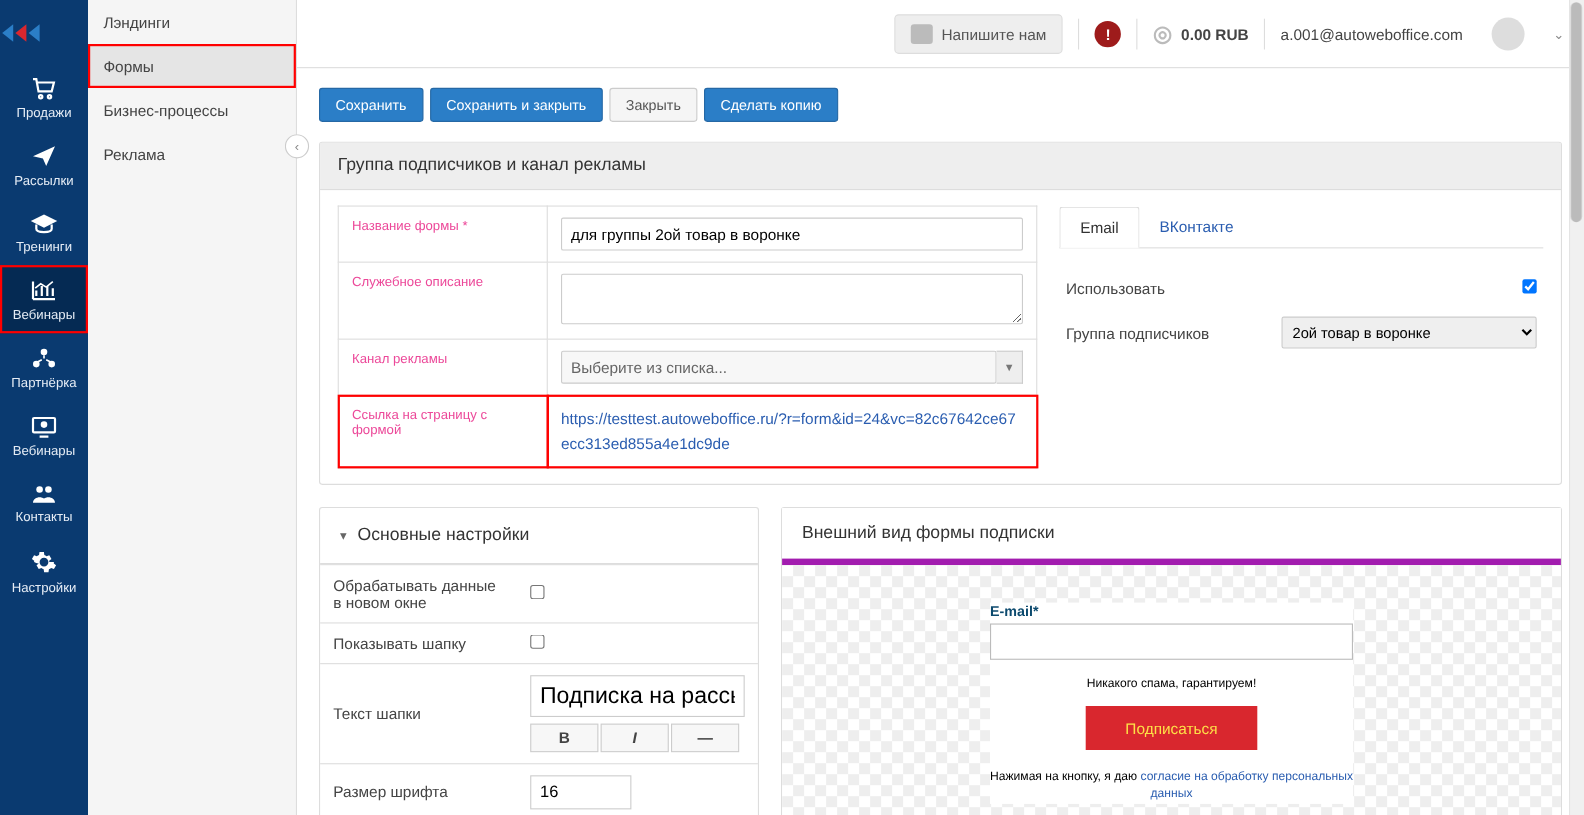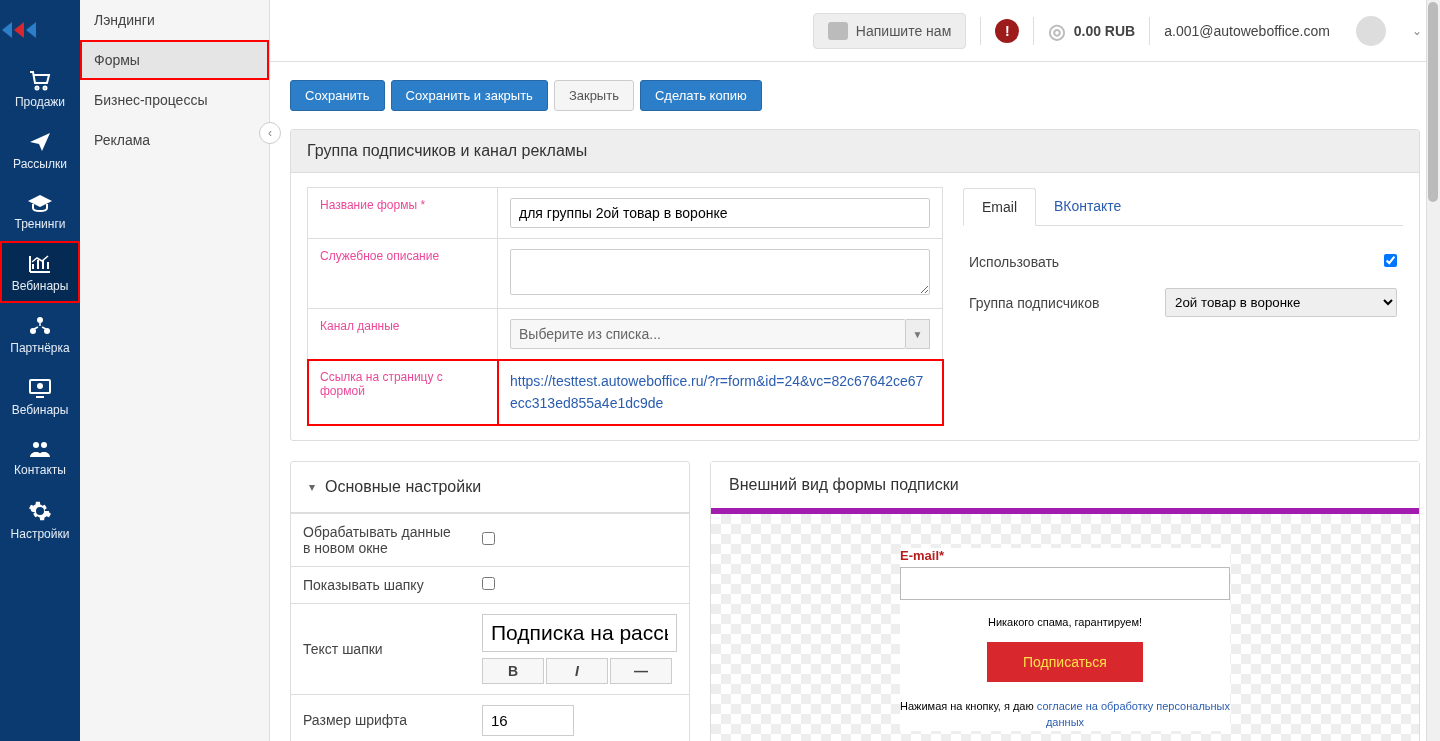--- a/index.html
+++ b/index.html
@@ -90,21 +90,21 @@
 .fmt-input { width: 195px; padding: 6px 8px; border: 1px solid #ccc; font-size:21px;}
 .fmt-btns { display:flex; gap:2px;}
 .fmt-btn { width: 62px; height: 26px; border:1px solid #ccc; background:#f7f7f7; display:flex;align-items:center;justify-content:center; cursor:pointer; font-weight:bold;}
 .num-input { width: 92px; }
 
 
 .preview-panel { flex: 1; border: 1px solid #ddd; border-radius: 3px; }
 .preview-head { padding: 14px 18px; font-size: 16px; border-bottom: 6px solid #a21caf; background:#fff;}
 .preview-body { background-image: repeating-conic-gradient(#eee 0% 25%, #fff 0% 50%); background-size: 20px 20px; padding: 34px 18px; min-height: 270px; display:flex; justify-content:center; align-items:flex-start;}
 .form-preview { width: 330px; background: #fff; padding: 0; text-align:center; }
-.fp-label { text-align:left; font-size:13px; font-weight:bold; color:#b91c1c; margin-bottom:4px;}
+.fp-label { text-align:left; font-size:13px; font-weight:bold; color:#0c4a6e; margin-bottom:4px;}
 .fp-input { width:100%; padding:8px; border:1px solid #bbb; margin-bottom:16px;}
 .fp-note { font-size:11px; color:#000; margin-bottom:14px;}
 .fp-btn { background:#d9272e; color:#fde047; border:none; padding:12px 36px; font-size:14px; cursor:pointer; margin-bottom:16px;}
 .fp-consent { font-size:11px; color:#000; line-height:1.5;}
 .fp-consent a { color:#2a5db0; text-decoration:none;}
 
 
 .scrollbar-right { position:absolute; right:0; top:0; width:14px; height:100%; background:#f0f0f0; border-left:1px solid #ddd;}
 .scrollbar-thumb { position:absolute; right:2px; top:2px; width:10px; height:200px; background:#bbb; border-radius:5px;}
 </style>
@@ -229,21 +229,21 @@
                 <tbody>
                     <tr>
                   <td class="label">Название формы *</td>
                   <td><input class="tinput" value="для группы 2ой товар в воронке" style=""></td>
                 </tr>
                 <tr>
                   <td class="label">Служебное описание</td>
                   <td><textarea class="tinput" style=""></textarea></td>
                 </tr>
                 <tr>
-                  <td class="label">Канал данные</td>
+                  <td class="label">Канал рекламы</td>
                   <td>
                     <div class="sel-wrap">
                       <input class="tinput" readonly="" value="Выберите из списка..." style="">
                       <div class="sel-btn">▼</div>
                     </div>
                   </td>
                 </tr>
                 <tr class="link-row">
                   <td class="label">Ссылка на страницу с формой</td>
                   <td class="link-cell">https://testtest.autoweboffice.ru/?r=form&amp;id=24&amp;vc=82c67642ce67ecc313ed855a4e1dc9de</td>

